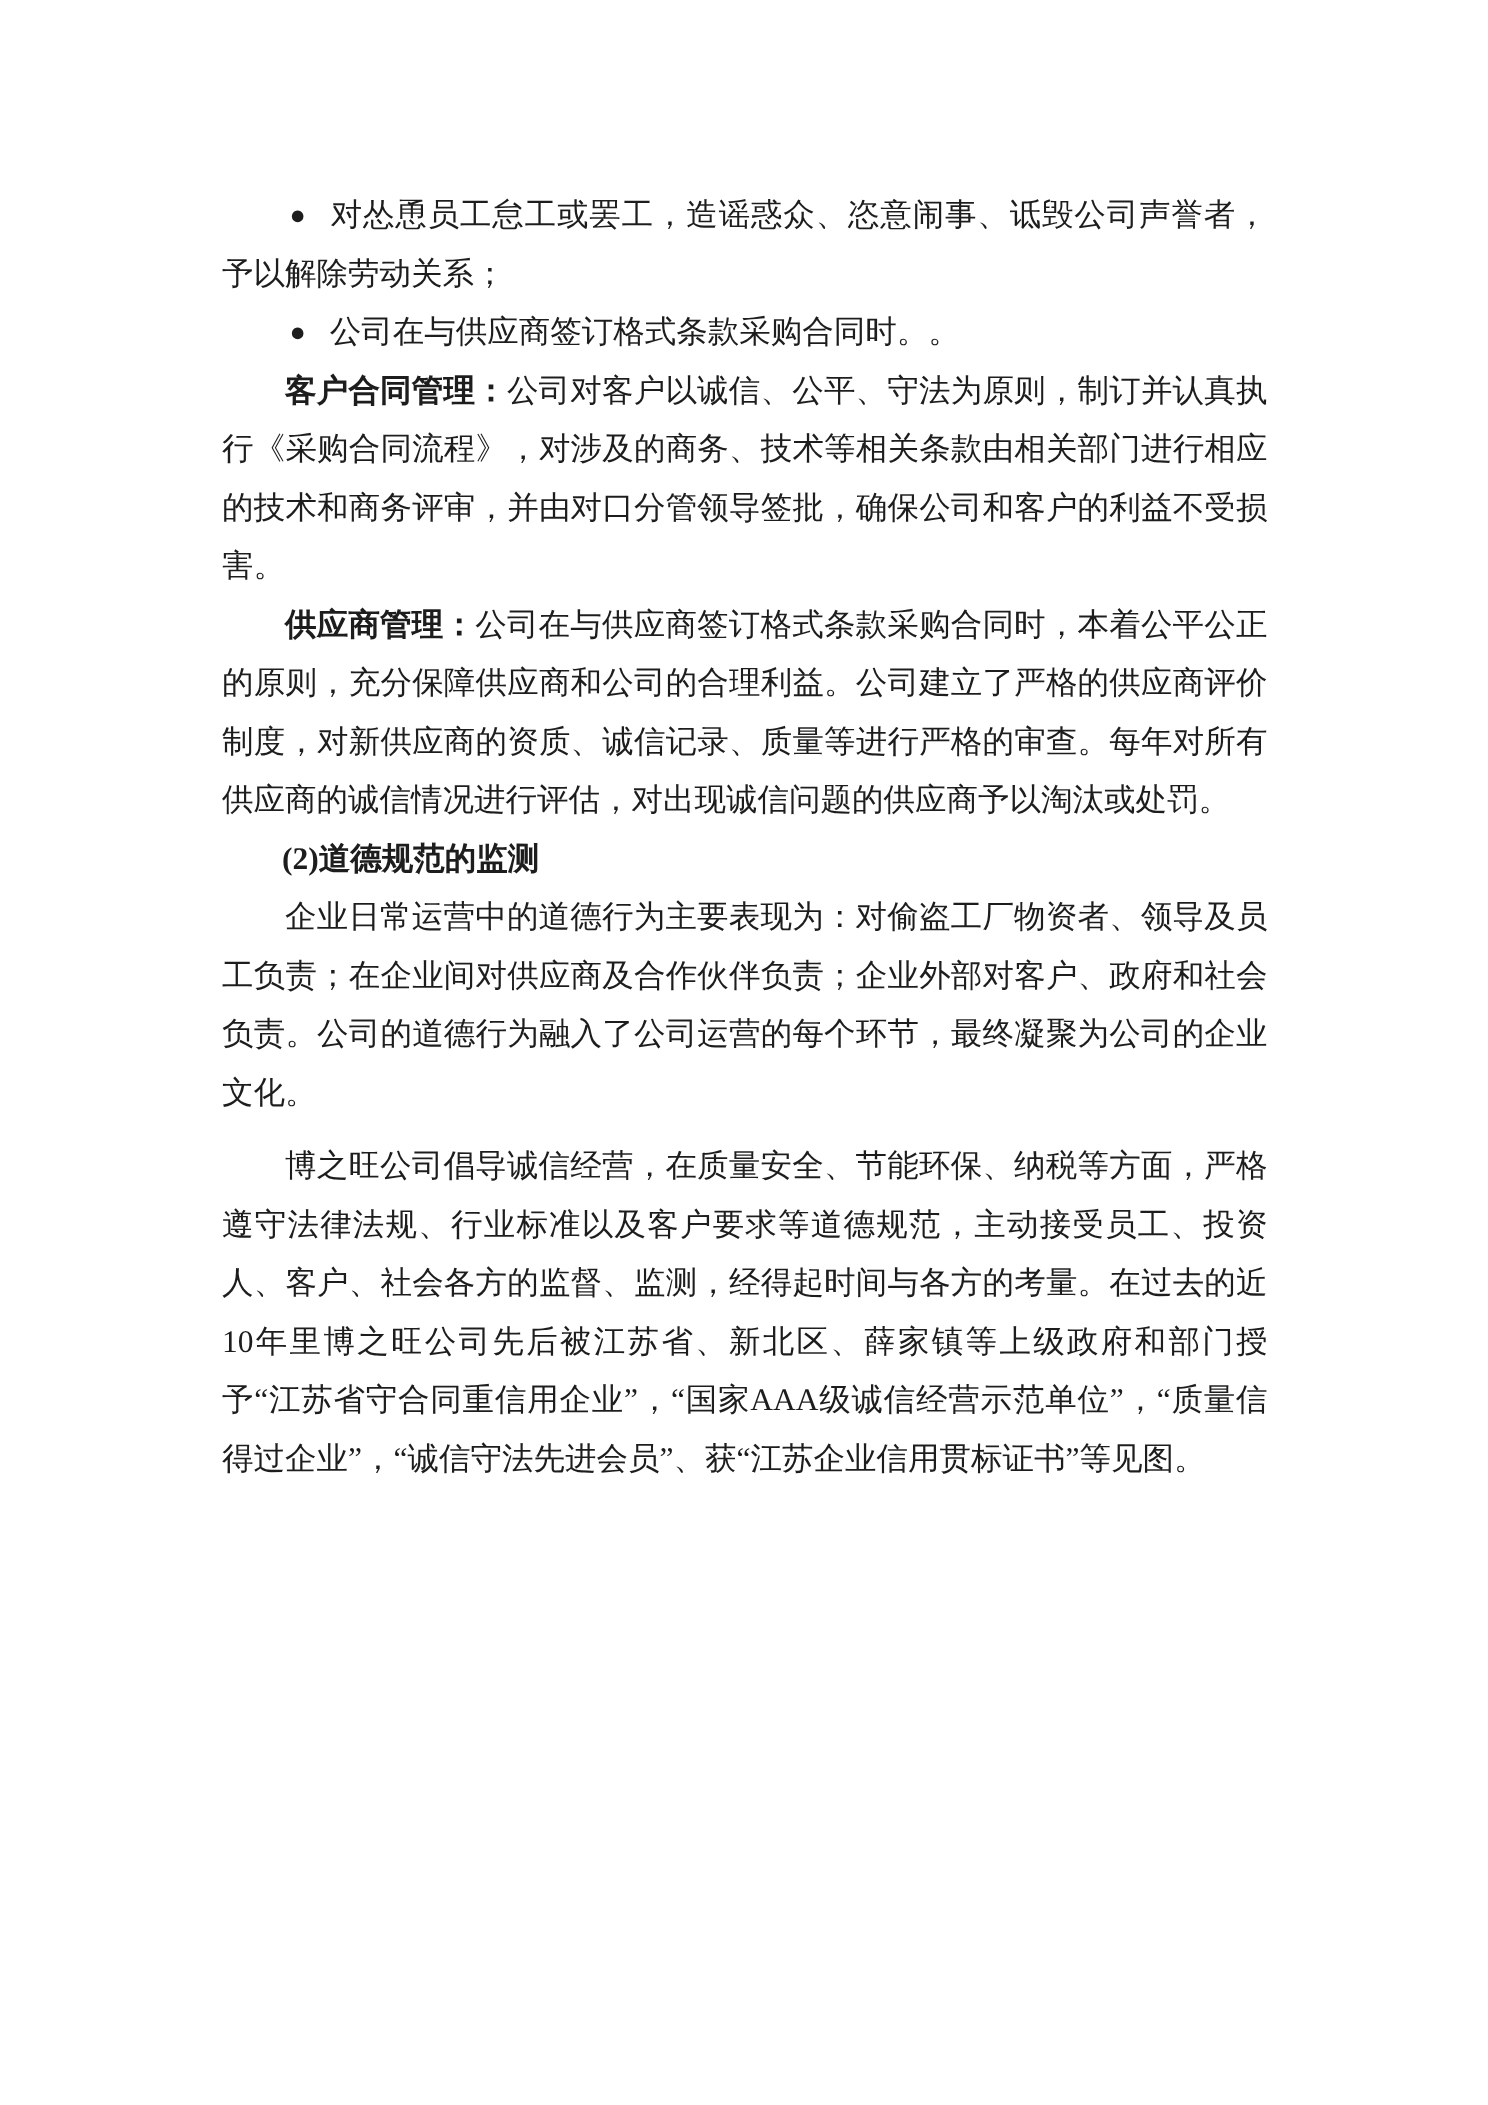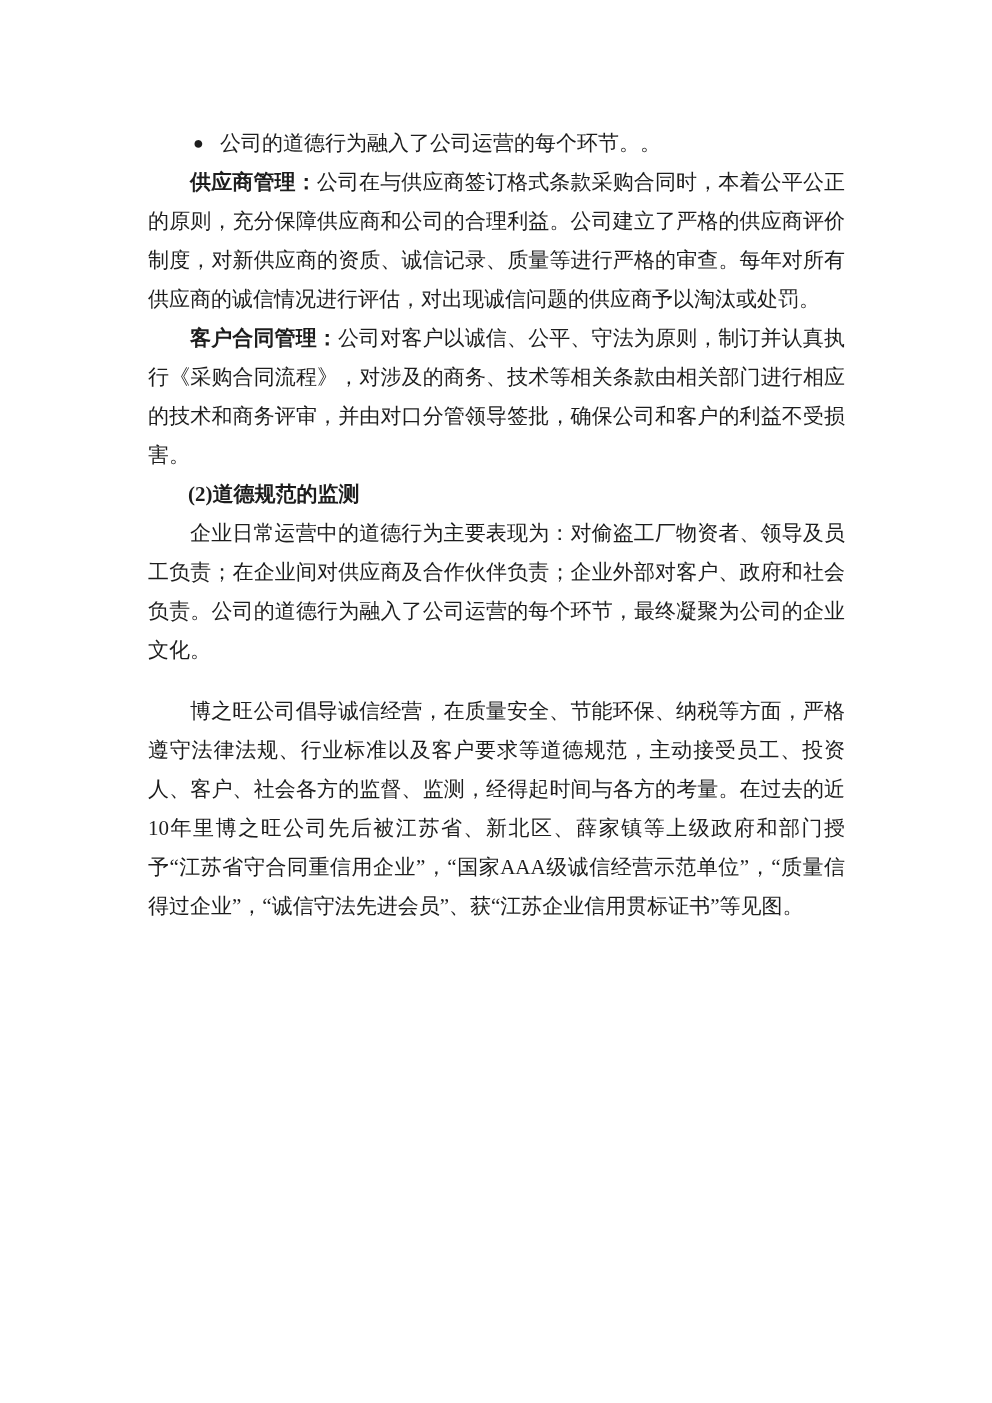--- a/index.html
+++ b/index.html
@@ -39,37 +39,38 @@
     vertical-align: 1px;
   }
   .lead {
     font-weight: bold;
   }
   p.para.heading {
     font-weight: bold;
     text-indent: 40px;
   }
   p.para.spaced {
-    margin-top: 22px;
+    margin-top: 10px;
   }
 </style>
 </head>
 <body>
 
 <div class="page">
   <div class="content">
 
 
+    <p class="para bullet"><span class="marker">●</span><span>对怂恿员工怠工或罢工，造谣惑众、恣意闹事、诋毁公司声誉者，予以解除劳动关系；</span></p>
 
 
-    <p class="para bullet"><span class="marker">●</span><span>公司的道德行为融入了公司运营的每个环节。。</span></p>
+    <p class="para bullet"><span class="marker">●</span><span>公司在与供应商签订格式条款采购合同时。。</span></p>
+
+    <p class="para"><span class="lead">客户合同管理：</span><span>公司对客户以诚信、公平、守法为原则，制订并认真执行《采购合同流程》，对涉及的商务、技术等相关条款由相关部门进行相应的技术和商务评审，并由对口分管领导签批，确保公司和客户的利益不受损害。</span></p>
 
     <p class="para"><span class="lead">供应商管理：</span><span>公司在与供应商签订格式条款采购合同时，本着公平公正的原则，充分保障供应商和公司的合理利益。公司建立了严格的供应商评价制度，对新供应商的资质、诚信记录、质量等进行严格的审查。每年对所有供应商的诚信情况进行评估，对出现诚信问题的供应商予以淘汰或处罚。</span></p>
-
-    <p class="para"><span class="lead">客户合同管理：</span><span>公司对客户以诚信、公平、守法为原则，制订并认真执行《采购合同流程》，对涉及的商务、技术等相关条款由相关部门进行相应的技术和商务评审，并由对口分管领导签批，确保公司和客户的利益不受损害。</span></p>
 
     <p class="para heading"><span>(2)道德规范的监测</span></p>
 
     <p class="para"><span>企业日常运营中的道德行为主要表现为：对偷盗工厂物资者、领导及员工负责；在企业间对供应商及合作伙伴负责；企业外部对客户、政府和社会负责。公司的道德行为融入了公司运营的每个环节，最终凝聚为公司的企业文化。</span></p>
 
     <p class="para spaced"><span>博之旺公司倡导诚信经营，在质量安全、节能环保、纳税等方面，严格遵守法律法规、行业标准以及客户要求等道德规范，主动接受员工、投资人、客户、社会各方的监督、监测，经得起时间与各方的考量。在过去的近10年里博之旺公司先后被江苏省、新北区、薛家镇等上级政府和部门授予“江苏省守合同重信用企业”，“国家AAA级诚信经营示范单位”，“质量信得过企业”，“诚信守法先进会员”、获“江苏企业信用贯标证书”等见图。</span></p>
 
   </div>
 </div>
 

